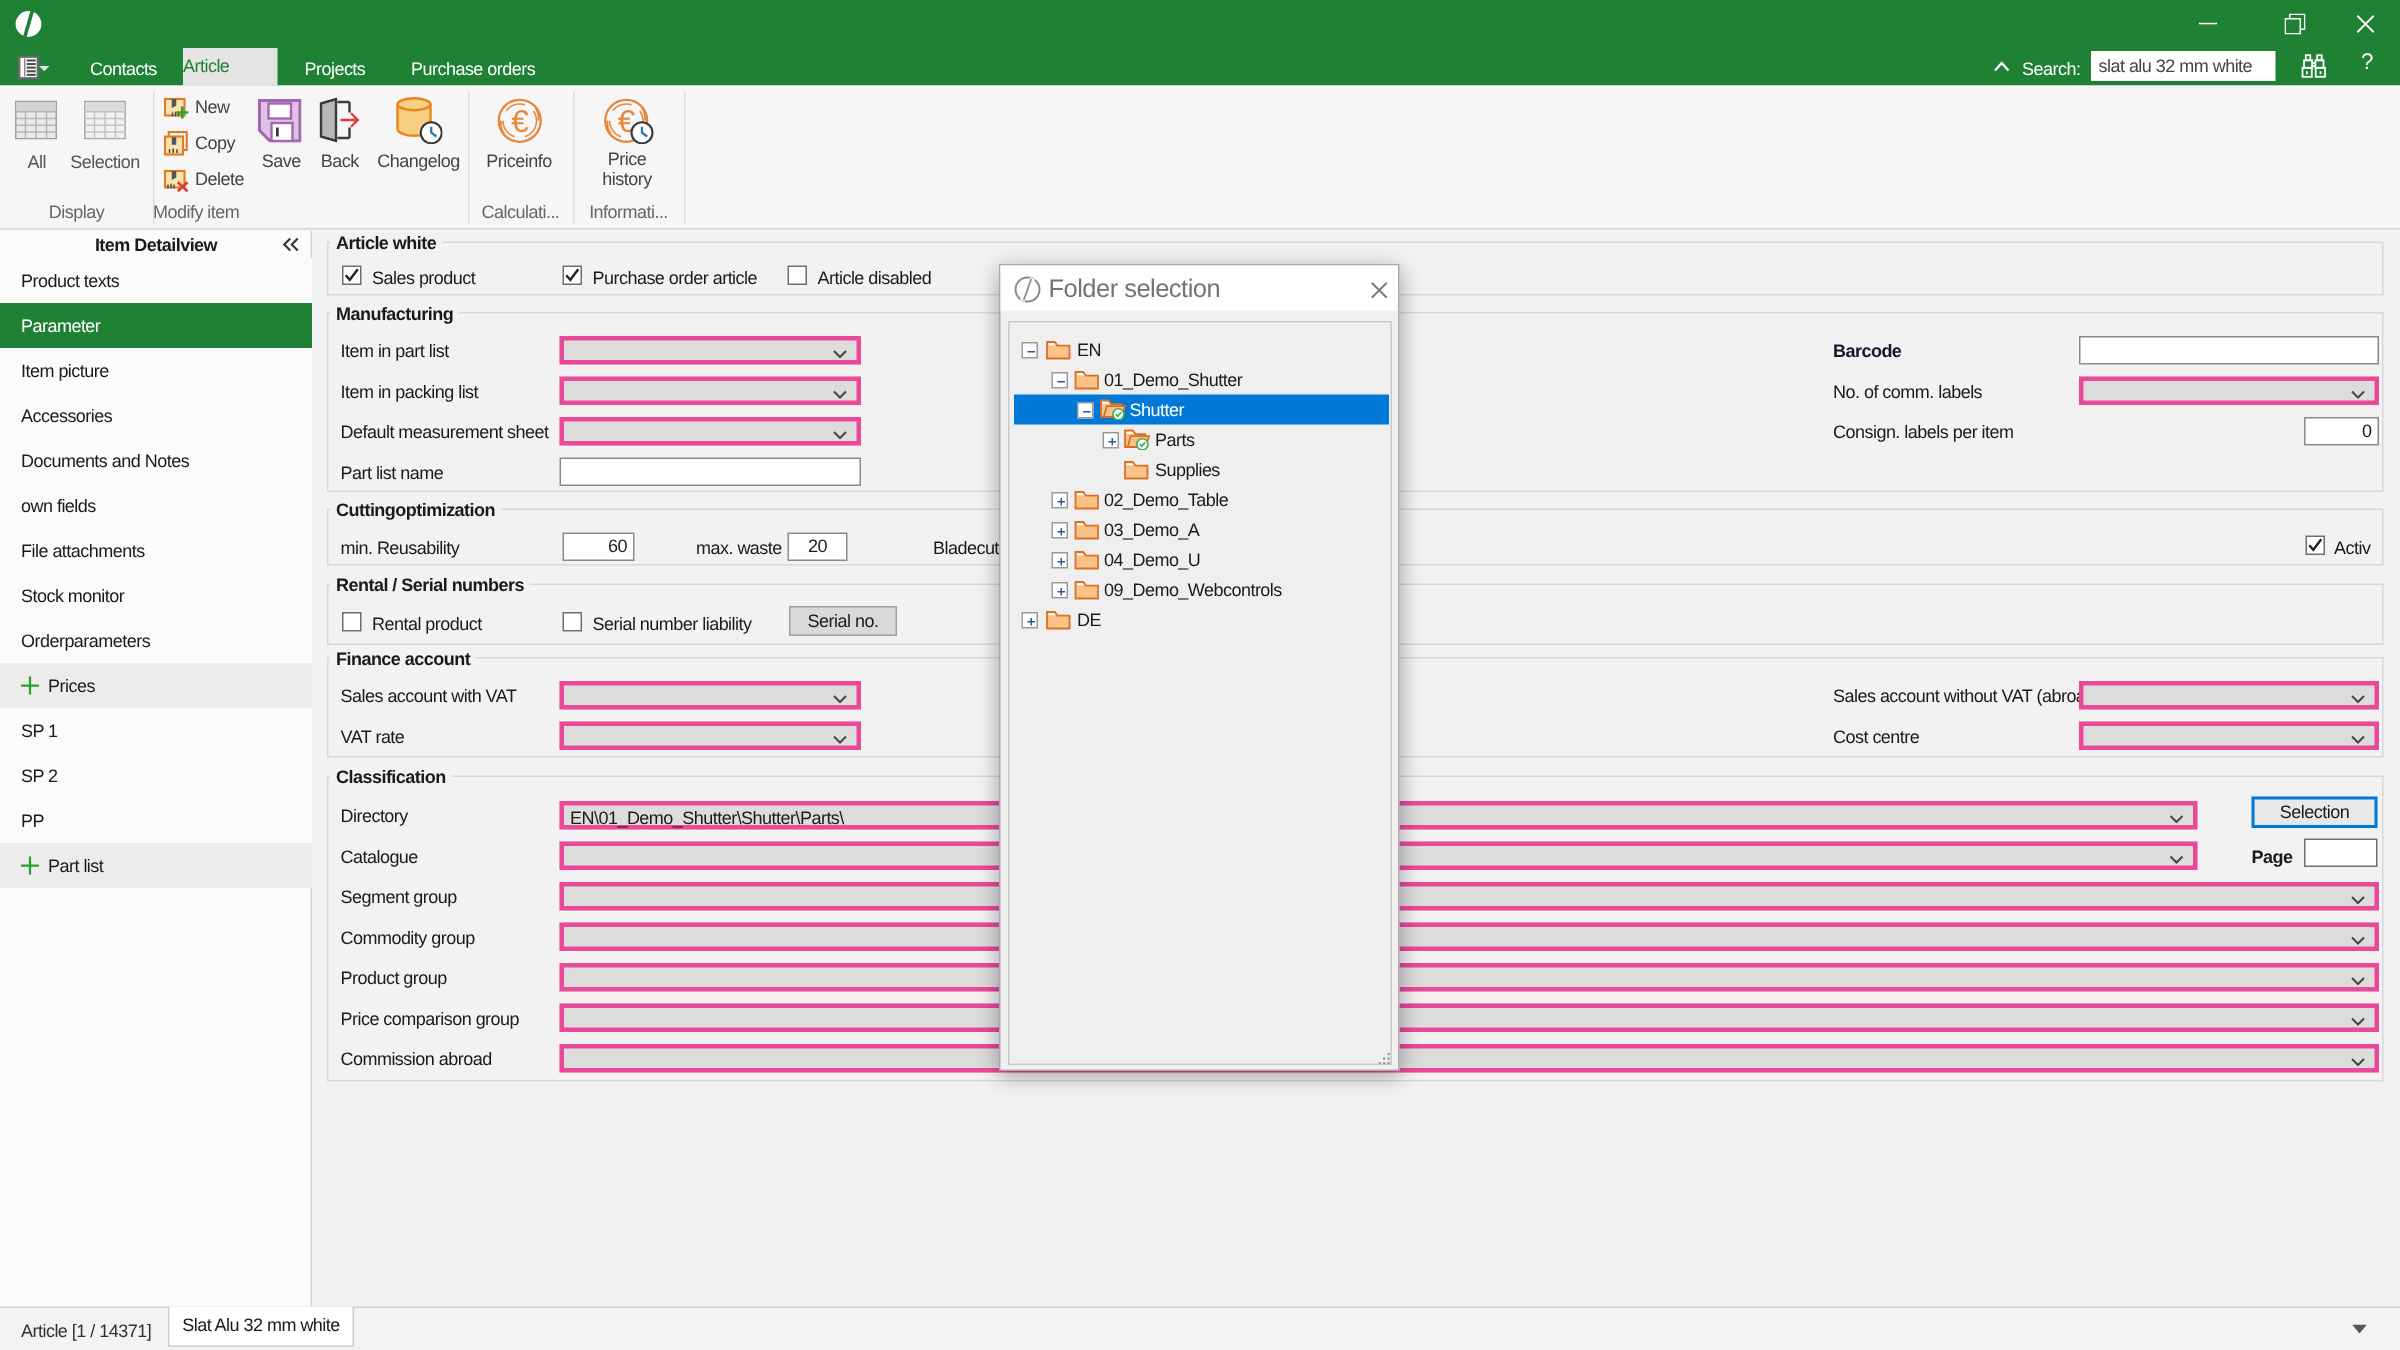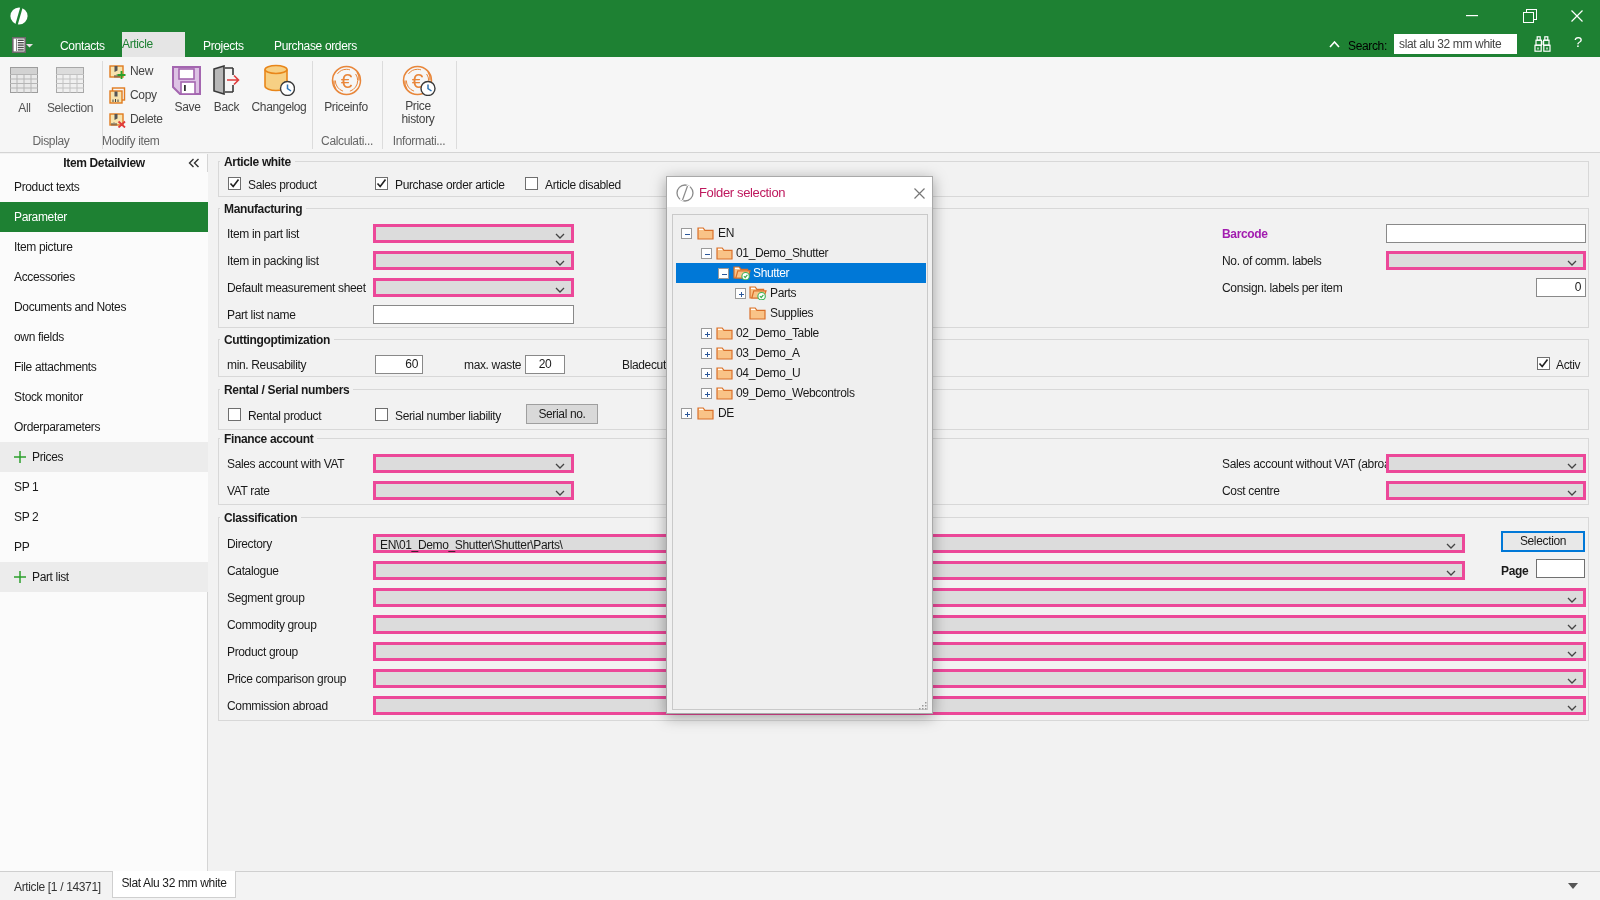--- a/index.html
+++ b/index.html
@@ -48,21 +48,21 @@
   <svg class="ab" style="left:26px;top:12px" width="7" height="4" viewBox="0 0 7 4">
         <path d="M0 0 L7 0 L3.5 3.5 Z" fill="#e8e0e4"></path>
       </svg>
   <div class="lb" style="left:60px;top:7px;color:#fff">Contacts</div>
   <div class="ab" style="left:122px;top:0;width:63px;height:25px;background:#e5e5e5;line-height:25px;color:#1e8133">Article</div>
   <div class="lb" style="left:203px;top:7px;color:#fff">Projects</div>
   <div class="lb" style="left:274px;top:7px;color:#fff">Purchase orders</div>
   <svg class="ab" style="left:1329px;top:9px" width="11" height="7" viewBox="0 0 11 7">
         <path d="M1 6 L5.5 1 L10 6" fill="none" stroke="#fff" stroke-width="1.6"></path>
       </svg>
-  <div class="lb" style="left:1348px;top:7px;color:#000000">Search:</div>
+  <div class="lb" style="left:1348px;top:7px;color:#ffffff">Search:</div>
   <div class="ab" style="left:1394px;top:2px;width:123px;height:20px;background:#fff;line-height:20px;padding-left:5px;color:#444">slat alu 32 mm white</div>
   <svg class="ab" style="left:1534px;top:4px" width="17" height="16" viewBox="0 0 17 16">
     <g fill="none" stroke="#fff" stroke-width="1.2">
     <rect x="3.2" y="0.8" width="3" height="3.4"></rect>
     <rect x="10.8" y="0.8" width="3" height="3.4"></rect>
     <rect x="2" y="4.2" width="5.4" height="5"></rect>
     <rect x="9.6" y="4.2" width="5.4" height="5"></rect>
     <rect x="1" y="9.2" width="6.2" height="6"></rect>
     <rect x="9.8" y="9.2" width="6.2" height="6"></rect>
     <path d="M7.4 6 H9.6 M7.4 8 H9.6"></path>
@@ -223,21 +223,21 @@
       </svg>
     </div>
 <div class="lb" style="left:227px;top:281px">Default measurement sheet</div>
 <div class="dd" style="left:373px;top:278px;width:201px">
       <svg width="10" height="6" viewBox="0 0 10 6">
         <path class="chev" d="M1 1 L5 5 L9 1"></path>
       </svg>
     </div>
 <div class="lb" style="left:227px;top:308px">Part list name</div>
 <div class="ti" style="left:373px;top:305px;width:201px"></div>
-<div class="lb" style="left:1222px;top:227px;color:#a21caf;font-weight:bold">Barcode</div>
+<div class="lb" style="left:1222px;top:227px;color:#0f172a;font-weight:bold">Barcode</div>
 <div class="ti" style="left:1386px;top:224px;width:200px"></div>
 <div class="lb" style="left:1222px;top:254px">No. of comm. labels</div>
 <div class="dd" style="left:1386px;top:251px;width:200px">
       <svg width="10" height="6" viewBox="0 0 10 6">
         <path class="chev" d="M1 1 L5 5 L9 1"></path>
       </svg>
     </div>
 <div class="lb" style="left:1222px;top:281px">Consign. labels per item</div>
 <div class="ti" style="left:1536px;top:278px;width:50px;text-align:right">0</div>
 
@@ -334,21 +334,21 @@
       </svg>
     </div>
 
 <div class="ab" style="left:666px;top:176px;width:267px;height:538px;background:#f0f0f0;border:1px solid #a9a9a9;box-shadow:0 3px 14px rgba(0,0,0,0.35)">
   <div class="ab" style="left:0;top:0;width:265px;height:30px;background:#fff">
     <svg class="ab" style="left:9px;top:7px" width="18" height="18" viewBox="0 0 18 18">
       <circle cx="9" cy="9" r="8" fill="none" stroke="#8a8a8a" stroke-width="1.3"></circle>
       <path d="M12.5 1.5 L5.5 16.5" stroke="#fff" stroke-width="3.5"></path>
       <path d="M11.5 2 L6.5 16" stroke="#8a8a8a" stroke-width="1.2"></path>
     </svg>
-    <div class="lb" style="left:32px;top:9px;color:#be185d;font-size:13px">Folder selection</div>
+    <div class="lb" style="left:32px;top:9px;color:#737373;font-size:17px">Folder selection</div>
     <svg class="ab" style="left:247px;top:11px" width="11" height="11" viewBox="0 0 11 11">
       <path d="M0.5 0.5 L10.5 10.5 M10.5 0.5 L0.5 10.5" stroke="#777" stroke-width="1.2"></path>
     </svg>
   </div>
   <div class="ab" style="left:5px;top:37px;width:256px;height:496px;background:#efefef;border:1px solid #c9c9c9"></div>
 
   <div class="ab" style="left:9px;top:86px;width:250px;height:20px;background:#0078d7"></div>
 
   <div class="exp" style="padding:1px 0 0 1px;left:14px;top:51px">
         <svg width="9" height="9" viewBox="0 0 9 9">

